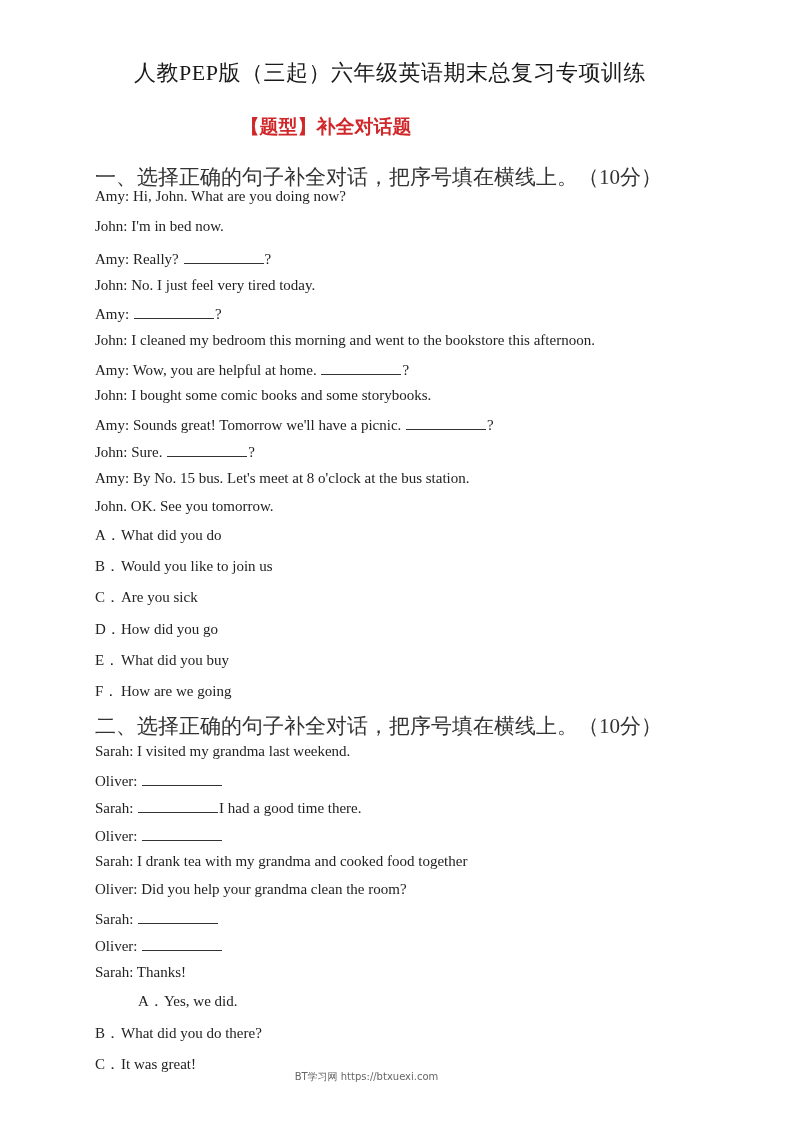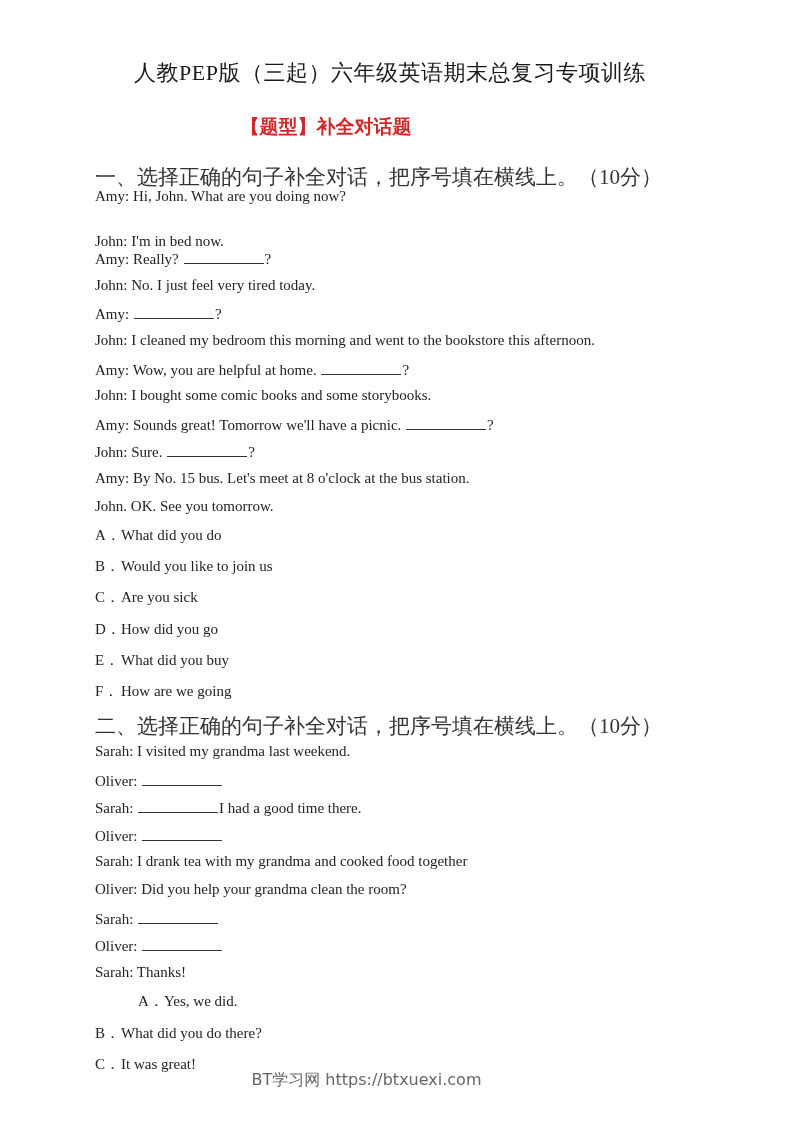--- a/index.html
+++ b/index.html
@@ -8,33 +8,33 @@
     .title { position: absolute; top: 58px; left: 0; width: 780px; text-align: center;
              font-size: 22px; color: #1a1a1a; letter-spacing: 0.5px; }
     .subtitle { position: absolute; top: 114px; left: 0; width: 652px; text-align: center;
                 font-size: 19px; font-weight: bold; color: #d0282a;
                 font-family: "DejaVu Sans", sans-serif; }
     .line { position: absolute; left: 95px; font-size: 15px; white-space: nowrap; color: #222; }
     .section { font-size: 21px; color: #333; }
     .blank { display: inline-block; width: 80px; border-bottom: 1px solid #333; height: 14px; vertical-align: baseline; margin: 0 1px; }
     .opt-letter { display: inline-block; width: 26px; }
     .footer { position: absolute; top: 1070px; left: 0; width: 733px; text-align: center;
-              font-family: "DejaVu Sans", sans-serif; font-size: 16px; color: #666; }
+              font-family: "DejaVu Sans", sans-serif; font-size: 10px; color: #666; }
   </style>
 </head>
 <body>
 
 <div>
   <div class="title">人教PEP版（三起）六年级英语期末总复习专项训练</div>
   <div class="subtitle">【题型】补全对话题</div>
 
   <div class="line section" style="top:163px">一、选择正确的句子补全对话，把序号填在横线上。（10分）</div>
   <div id="s1-dialogue">
       <div class="line" style="top: 188px;"><span>Amy:</span> <span>Hi, John. What are you doing now?</span><span></span></div>
-      <div class="line" style="top: 233px;"><span>John:</span> <span>I'm in bed now.</span><span></span></div>
+      <div class="line" style="top: 218px;"><span>John:</span> <span>I'm in bed now.</span><span></span></div>
       <div class="line" style="top: 249.2px;"><span>Amy:</span> <span>Really?</span> <span class="blank"></span><span>?</span></div>
       <div class="line" style="top: 276.8px;"><span>John:</span> <span>No. I just feel very tired today.</span><span></span></div>
       <div class="line" style="top: 304.4px;"><span>Amy:</span> <span></span><span class="blank"></span><span>?</span></div>
       <div class="line" style="top: 332px;"><span>John:</span> <span>I cleaned my bedroom this morning and went to the bookstore this afternoon.</span><span></span></div>
       <div class="line" style="top: 359.6px;"><span>Amy:</span> <span>Wow, you are helpful at home.</span> <span class="blank"></span><span>?</span></div>
       <div class="line" style="top: 387.2px;"><span>John:</span> <span>I bought some comic books and some storybooks.</span><span></span></div>
       <div class="line" style="top: 414.8px;"><span>Amy:</span> <span>Sounds great! Tomorrow we'll have a picnic.</span> <span class="blank"></span><span>?</span></div>
       <div class="line" style="top: 442.4px;"><span>John:</span> <span>Sure.</span> <span class="blank"></span><span>?</span></div>
       <div class="line" style="top: 470px;"><span>Amy:</span> <span>By No. 15 bus. Let's meet at 8 o'clock at the bus station.</span><span></span></div>
       <div class="line" style="top: 497.6px;"><span>John.</span> <span>OK. See you tomorrow.</span><span></span></div>

